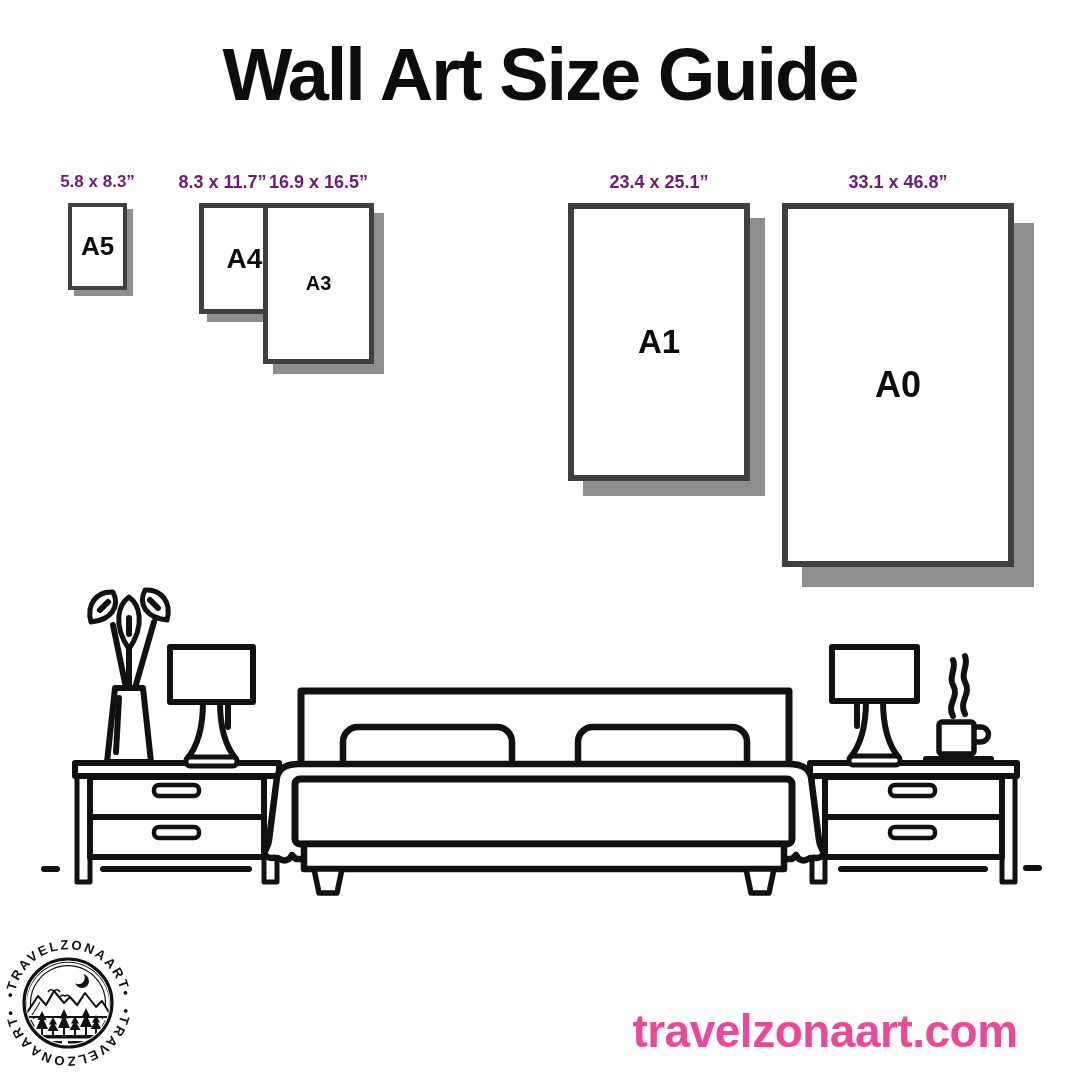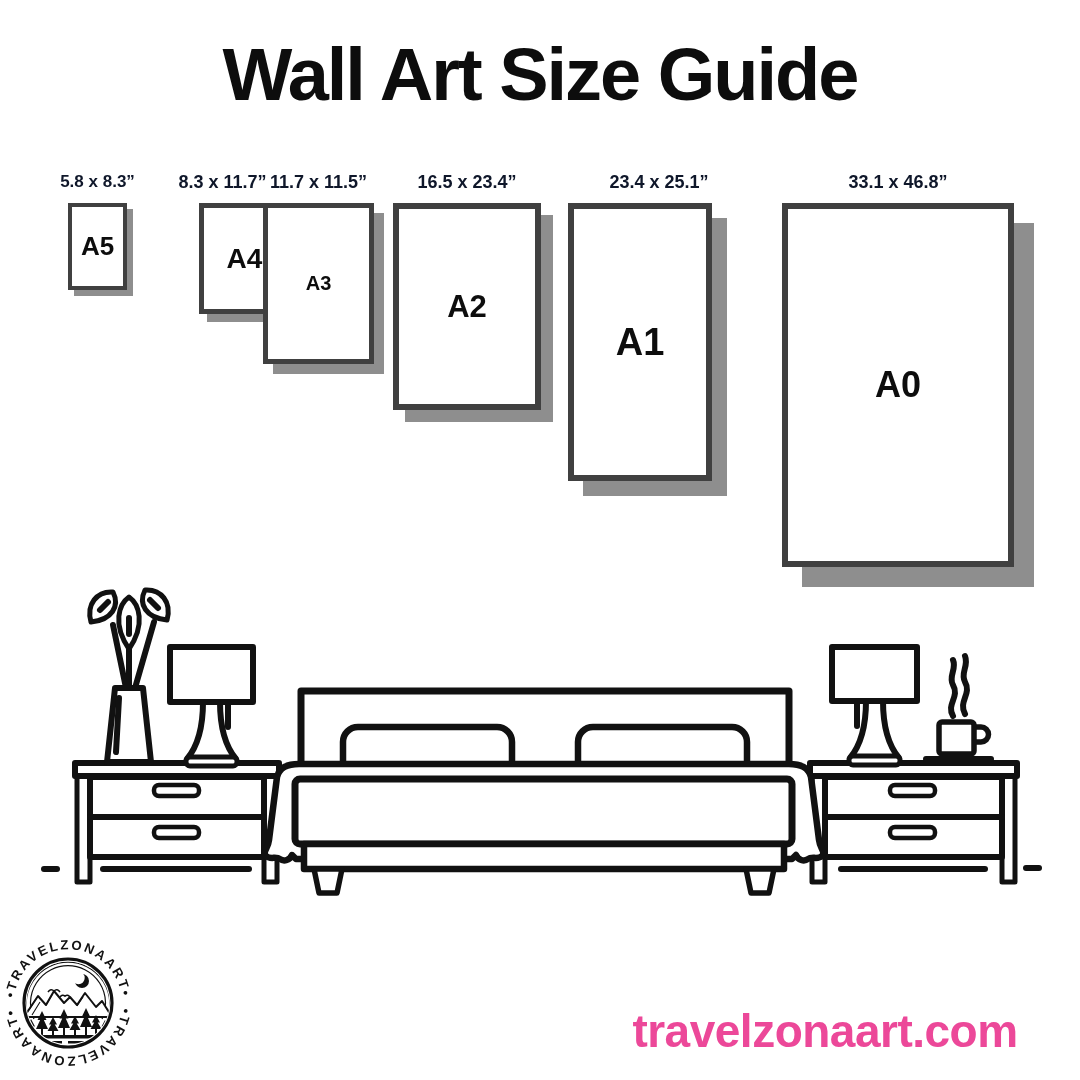--- a/index.html
+++ b/index.html
@@ -10,21 +10,21 @@
     border-radius:20px;
   }
   .title{
     position:absolute;left:0;top:36px;width:1080px;text-align:center;
     font-size:74px;font-weight:bold;letter-spacing:-2px;line-height:1.05;color:#0d0d0d;
   }
   .sizes{position:absolute;left:0;top:0;width:1080px;height:600px;}
   .size{position:absolute;top:203px;}
   .dim-label{
     position:absolute;top:-31px;left:50%;transform:translateX(-50%);
-    white-space:nowrap;font-size:18px;font-weight:bold;color:#0f172a;
+    white-space:nowrap;font-size:18px;font-weight:bold;color:#701a75;
   }
   .paper{
     box-sizing:border-box;background:#fff;border:6px solid #404040;
     display:flex;align-items:center;justify-content:center;
     font-weight:bold;color:#0d0d0d;
   }
   .website{
     position:absolute;left:590px;top:1004px;width:470px;text-align:center;
     font-size:46px;font-weight:bold;letter-spacing:-0.5px;color:#ec4899;
   }
@@ -48,36 +48,30 @@
     </div>
 
     <div class="size" style="left:155px;width:91px;padding-left:44px;">
       <div class="dim-label">8.3 x 11.7”</div>
       <div class="paper" style="width:91px;height:111px;border-width:5px;box-shadow:8px 8px 0 0 #8e8e8e;font-size:28px;">
         <span>A4</span>
       </div>
     </div>
 
     <div class="size" style="left:263px;width:111px;">
-      <div class="dim-label">11.7 x 11.5”</div>
+      <div class="dim-label">16.9 x 16.5”</div>
       <div class="paper" style="width:111px;height:161px;border-width:5px;box-shadow:10px 10px 0 0 #8e8e8e;font-size:20px;">
         <span>A3</span>
       </div>
     </div>
 
-    <div class="size" style="left:393px;width:148px;">
-      <div class="dim-label">16.5 x 23.4”</div>
-      <div class="paper" style="width:148px;height:207px;border-width:6px;box-shadow:12px 12px 0 0 #8e8e8e;font-size:31px;">
-        <span>A2</span>
-      </div>
-    </div>
 
     <div class="size" style="left:568px;width:182px;">
       <div class="dim-label">23.4 x 25.1”</div>
-      <div class="paper" style="width:144px;height:278px;border-width:6px;box-shadow:15px 15px 0 0 #8e8e8e;font-size:38px;">
+      <div class="paper" style="width:182px;height:278px;border-width:6px;box-shadow:15px 15px 0 0 #8e8e8e;font-size:33px;">
         <span>A1</span>
       </div>
     </div>
 
     <div class="size" style="left:782px;width:232px;">
       <div class="dim-label">33.1 x 46.8”</div>
       <div class="paper" style="width:232px;height:364px;border-width:6px;box-shadow:20px 20px 0 0 #8e8e8e;font-size:36px;">
         <span>A0</span>
       </div>
     </div>

